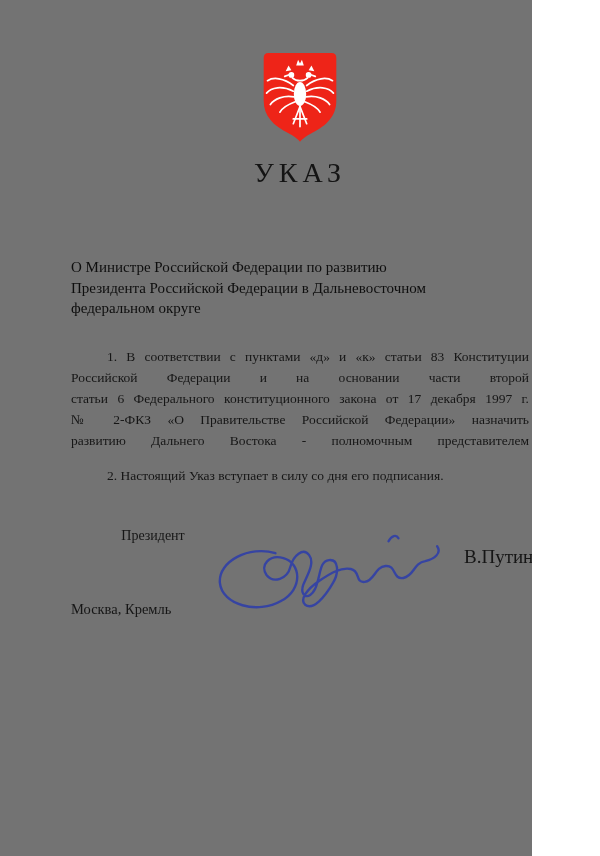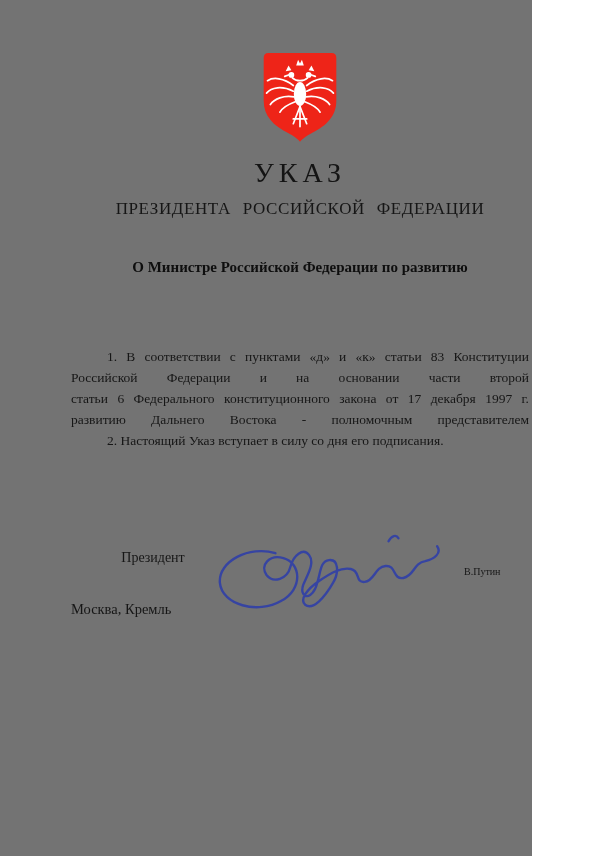--- a/index.html
+++ b/index.html
@@ -21,43 +21,42 @@
     color:#141414;
   }
   .issuer{
     position:absolute;left:0;top:199px;width:600px;
     text-align:center;
     font-size:17px;letter-spacing:0.6px;word-spacing:7px;
     color:#161616;
   }
   .doc-title{
     position:absolute;left:71px;top:257px;width:458px;
-    text-align:center;
-    font-weight:bold;
+    font-weight:normal;
     font-size:15px;line-height:20.5px;
     color:#0e0e0e;
   }
   .body-text{
     position:absolute;left:71px;top:346px;width:458px;
     font-size:13.5px;line-height:21px;
     color:#161616;
   }
   .line{text-align:left;white-space:normal;}
   .just{text-align:justify;text-align-last:justify;text-justify:inter-word;}
   .ind{text-indent:36px;}
-  .p2{margin-top:0;}
+  .p2{margin-top:14px;}
   .sig-office{
-    position:absolute;left:74px;top:549px;width:158px;
+    position:absolute;left:74px;top:527px;width:158px;
     text-align:center;
     font-size:14px;line-height:18.5px;
     color:#161616;
   }
   .sig-name{
-    position:absolute;left:464px;top:566px;
-    font-size:10px;
+    position:absolute;left:464px;top:546px;
+    font-size:19px;
     color:#161616;
   }
   .autograph{
     position:absolute;left:206px;top:531px;width:248px;height:84px;
   }
   .place{
     position:absolute;left:71px;top:601px;
     font-size:14.5px;
     color:#161616;
   }
@@ -95,30 +94,32 @@
 
       <path d="M45,60 L38,78"></path>
       <path d="M45,60 L45,81"></path>
       <path d="M45,60 L52,78"></path>
       <path d="M38,73 L52,73"></path>
     </g>
   </svg>
 
   <div class="doc-type">УКАЗ</div>
 
-  <div class="issuer">ПРЕЗИДЕНТА РОССИЙСКОЙ ФЕДЕРАЦИИ</div>
 
   <div class="doc-title">
     <div>О Министре Российской Федерации по развитию</div>
+    <div>Президента Российской Федерации в Дальневосточном</div>
+    <div>федеральном округе</div>
   </div>
 
   <div class="body-text">
     <div class="line just ind">1. В соответствии с пунктами «д» и «к» статьи 83 Конституции</div>
     <div class="line just">Российской Федерации и на основании части второй</div>
     <div class="line just">статьи 6 Федерального конституционного закона от 17 декабря 1997 г.</div>
+    <div class="line just">№ 2-ФКЗ «О Правительстве Российской Федерации» назначить</div>
     <div class="line just">развитию Дальнего Востока - полномочным представителем</div>
     <div class="line ind p2">2. Настоящий Указ вступает в силу со дня его подписания.</div>
   </div>
 
   <div class="sig-office">
     <div>Президент</div>
   </div>
 
   <svg class="autograph" viewBox="0 0 250 84" aria-hidden="true">
     <g stroke="#3644a2" fill="none" stroke-width="2.4" stroke-linecap="round" stroke-linejoin="round">

